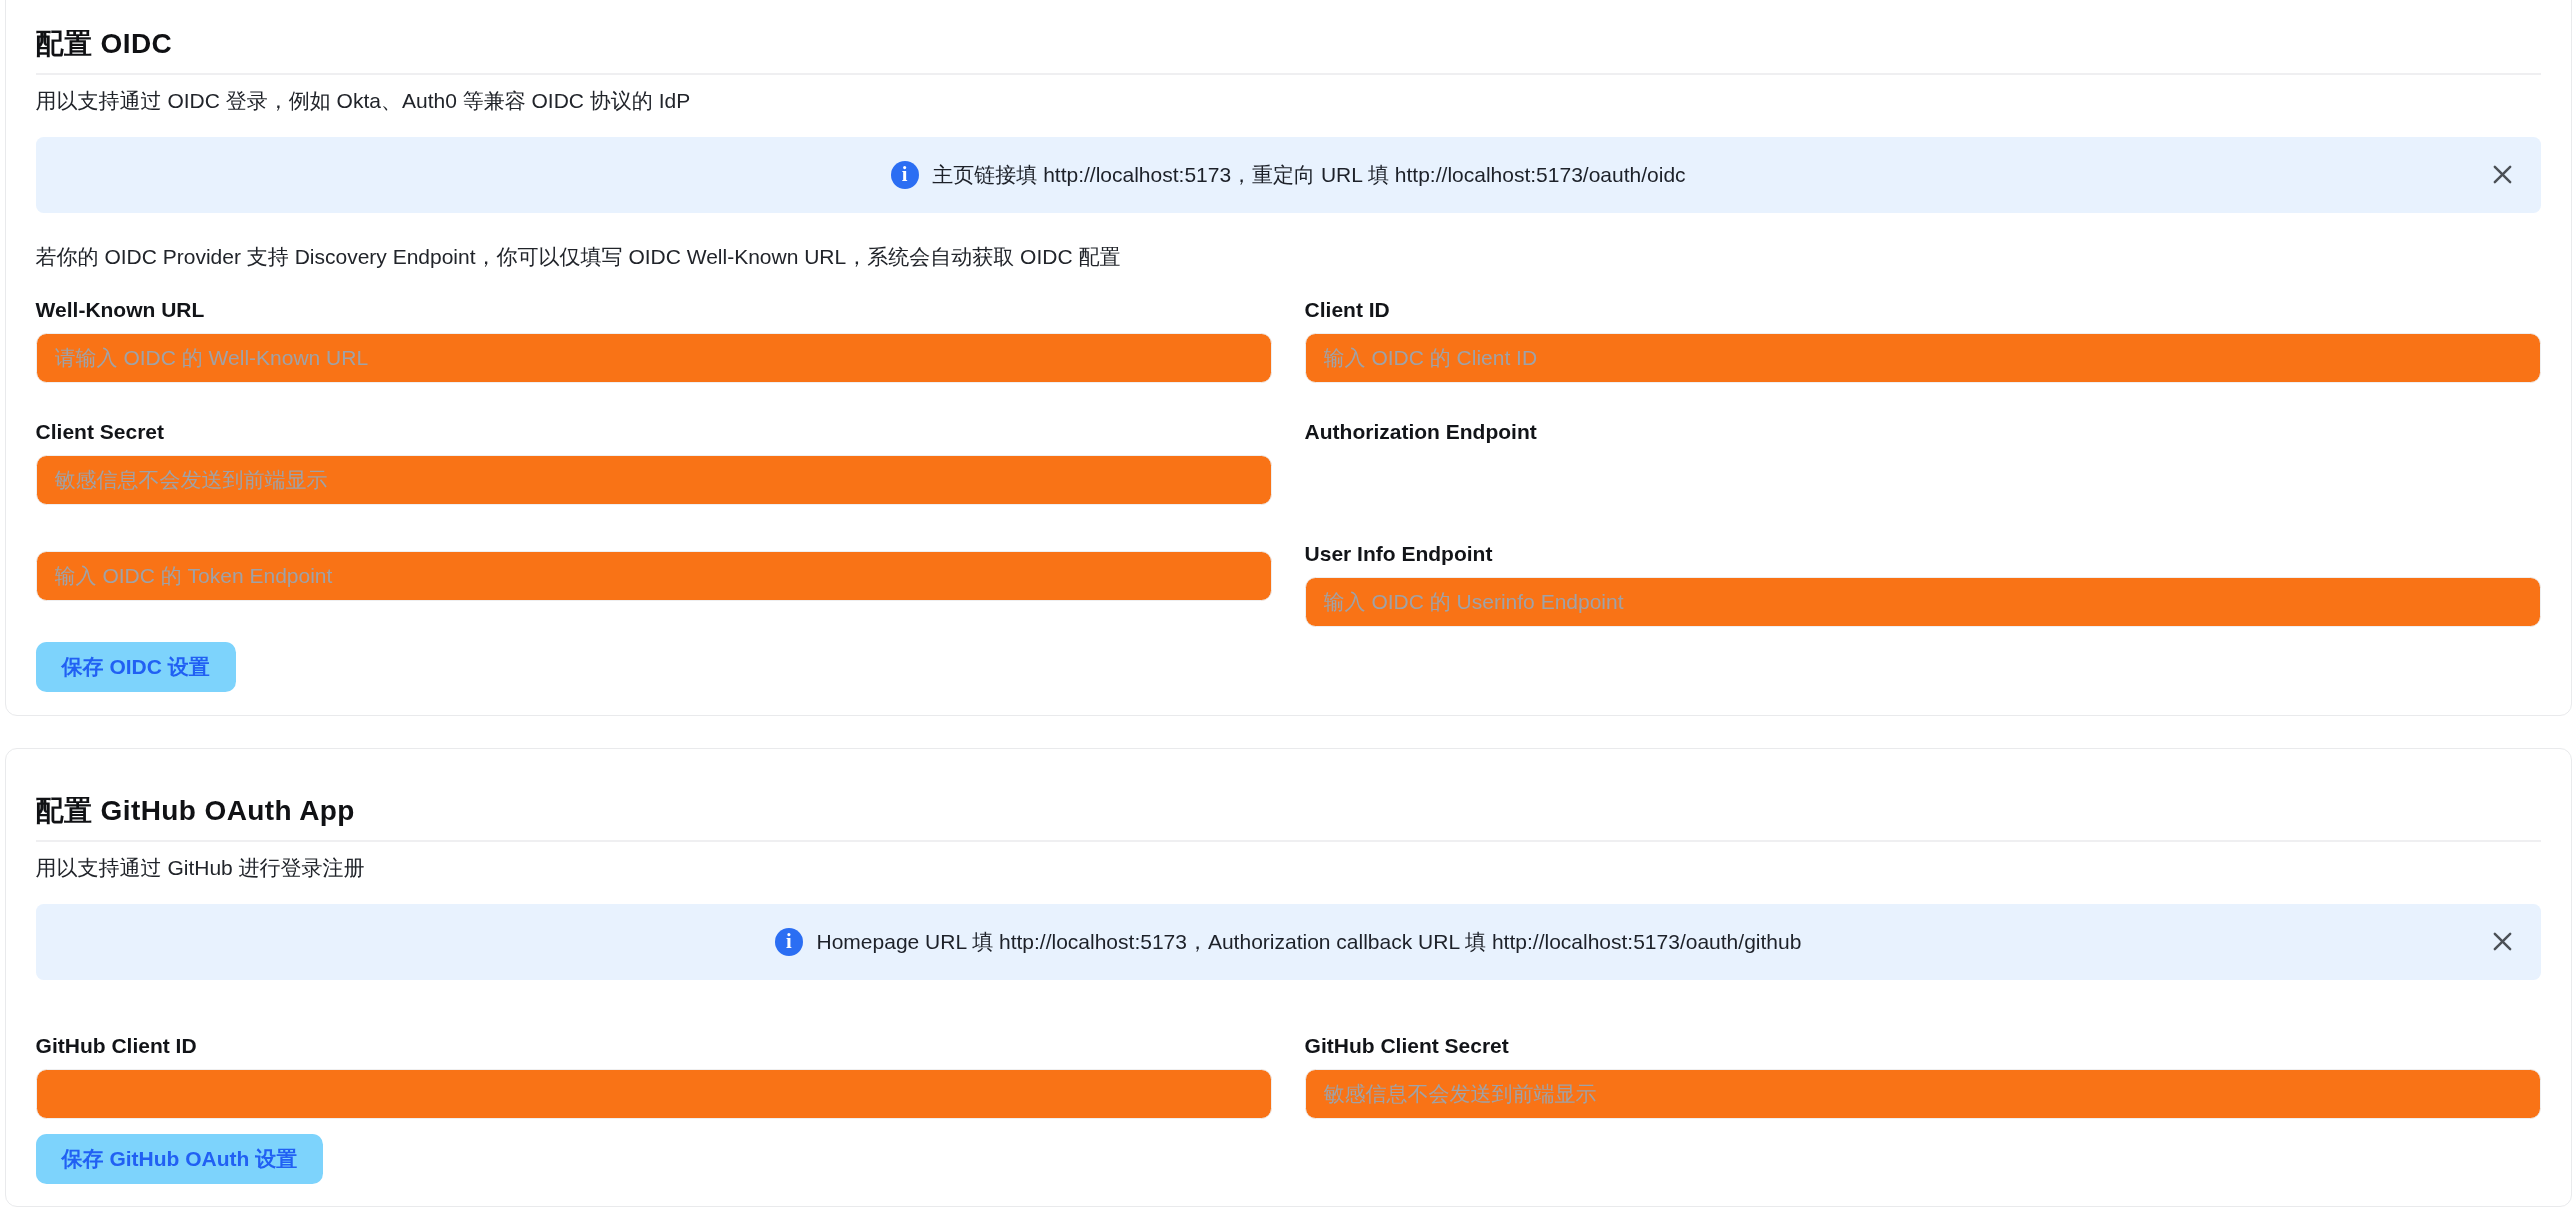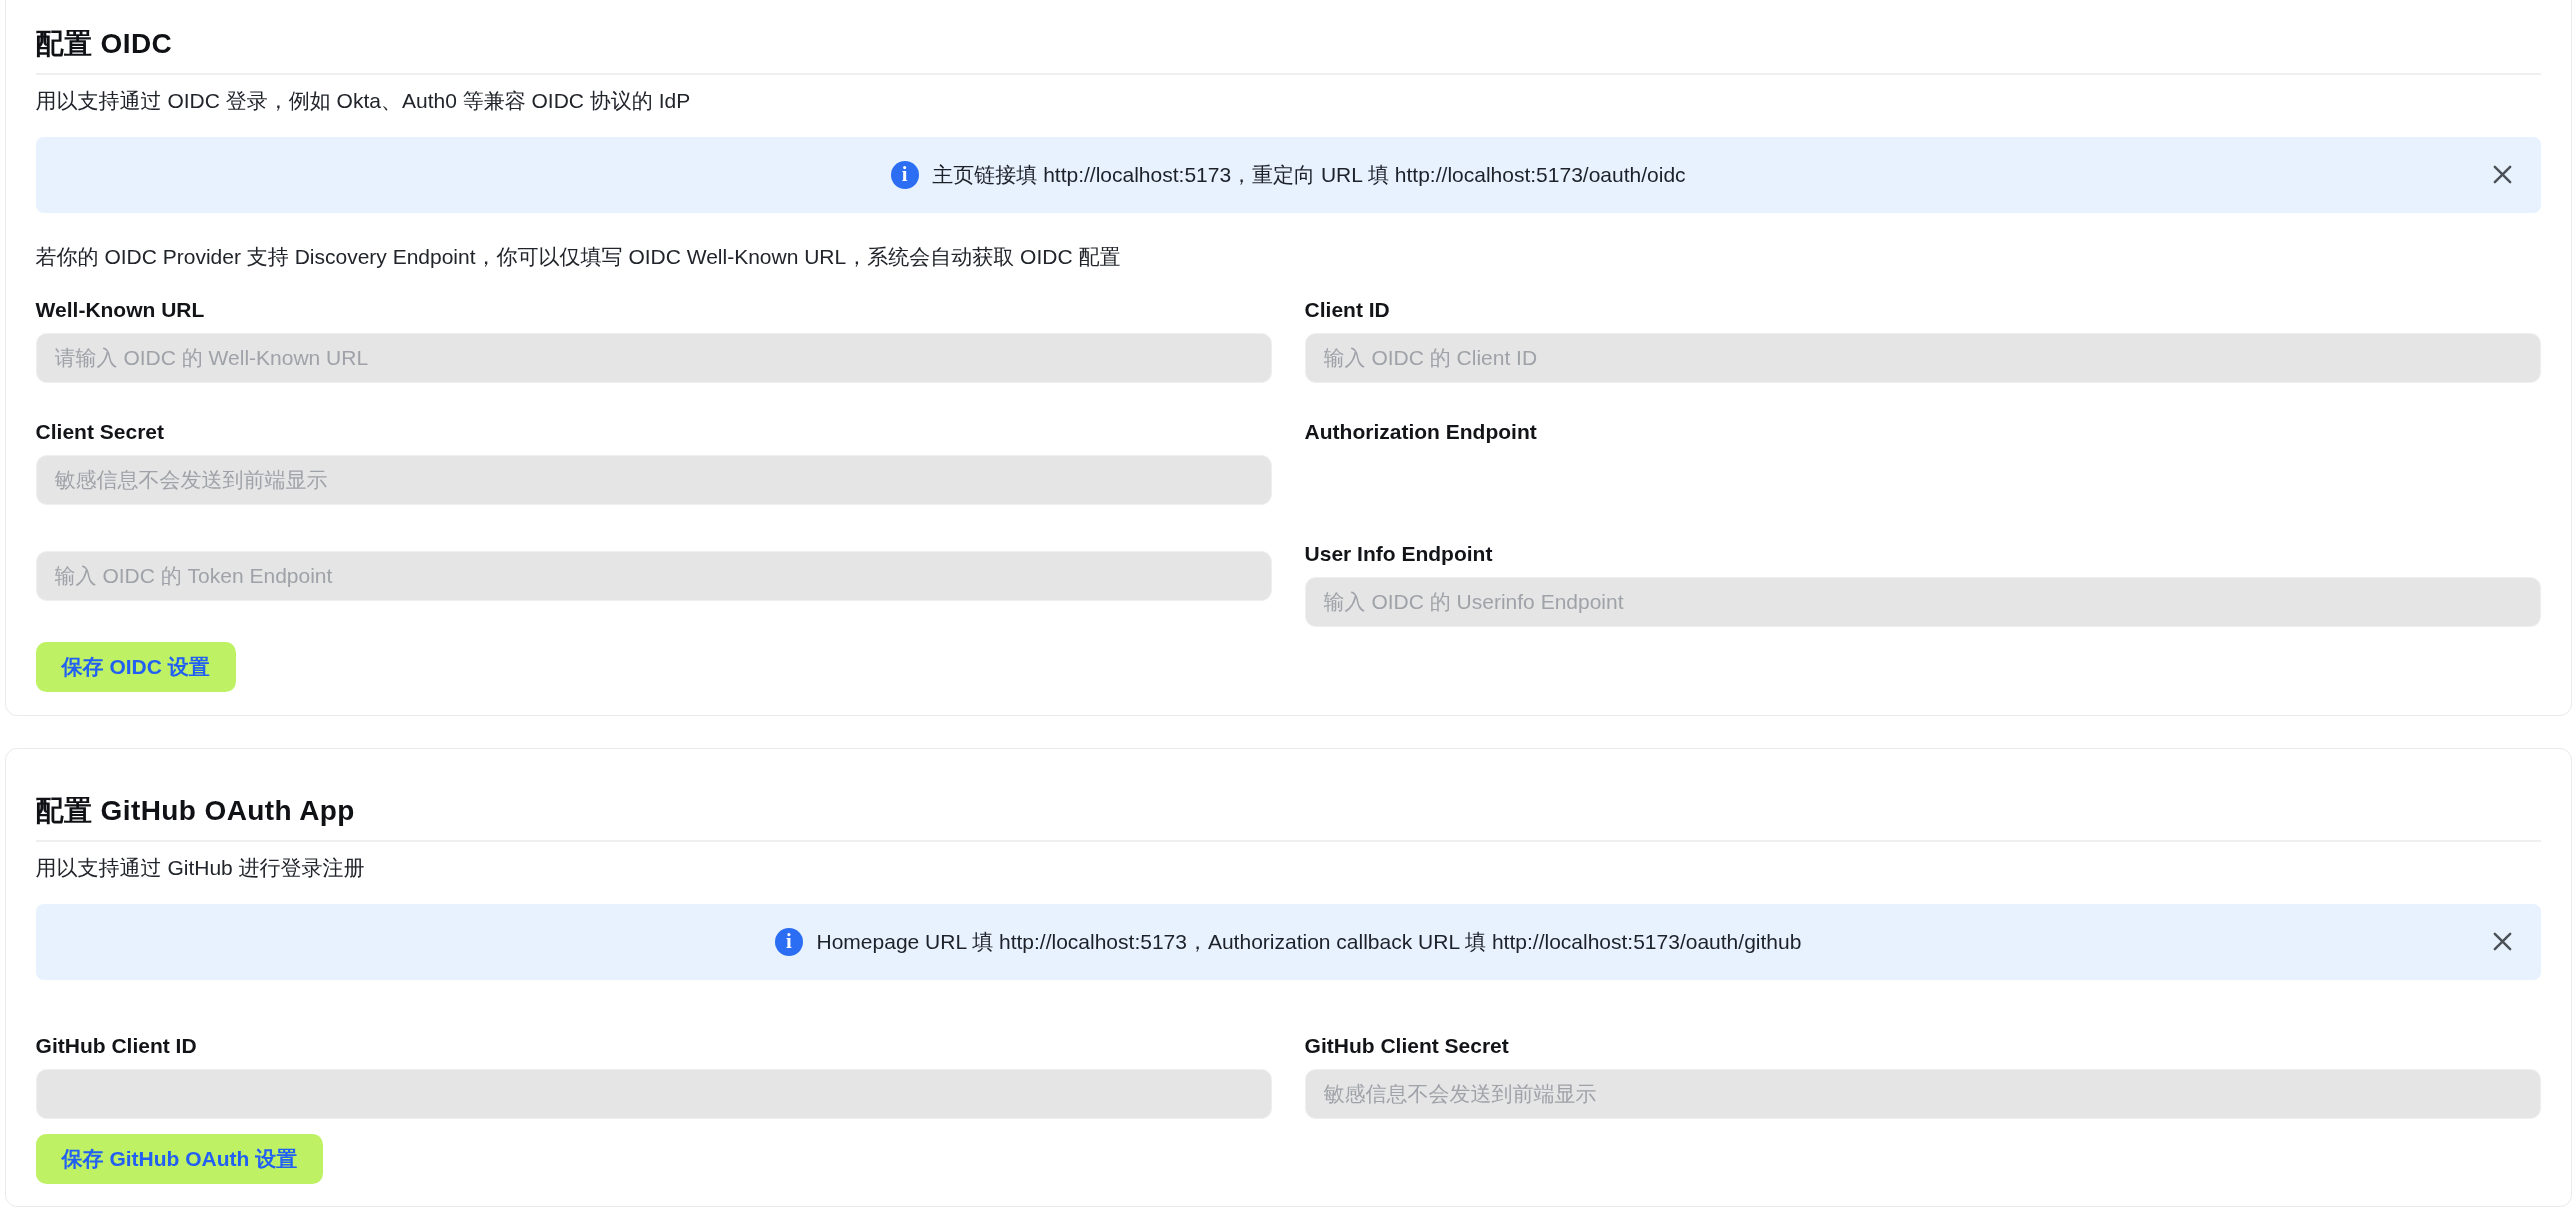--- a/index.html
+++ b/index.html
@@ -100,35 +100,35 @@
     display: block;
     font-size: 21px;
     font-weight: 700;
     color: #121418;
     line-height: 26px;
   }
   .field-input {
     margin-top: 10px;
     width: 100%;
     height: 50px;
-    background: #e5e5e5;
+    background: #f97316;
     border: 0.8px solid #efeff0;
     border-radius: 10.6px;
     padding: 0 18px;
     font-size: 21px;
     color: #1d2129;
     font-family: "Liberation Sans", "DejaVu Sans", sans-serif;
     outline: none;
   }
   .field-input::placeholder { color: #9fa2a8; opacity: 1; }
   .save-button {
     margin-top: 15px;
     height: 50px;
     padding: 0 26px;
-    background: #bef264;
+    background: #7dd3fc;
     border: none;
     border-radius: 10.6px;
     font-size: 21px;
     font-weight: 700;
     color: #2160f3;
     cursor: pointer;
     font-family: "Liberation Sans", "DejaVu Sans", sans-serif;
     display: inline-flex;
     align-items: center;
   }

